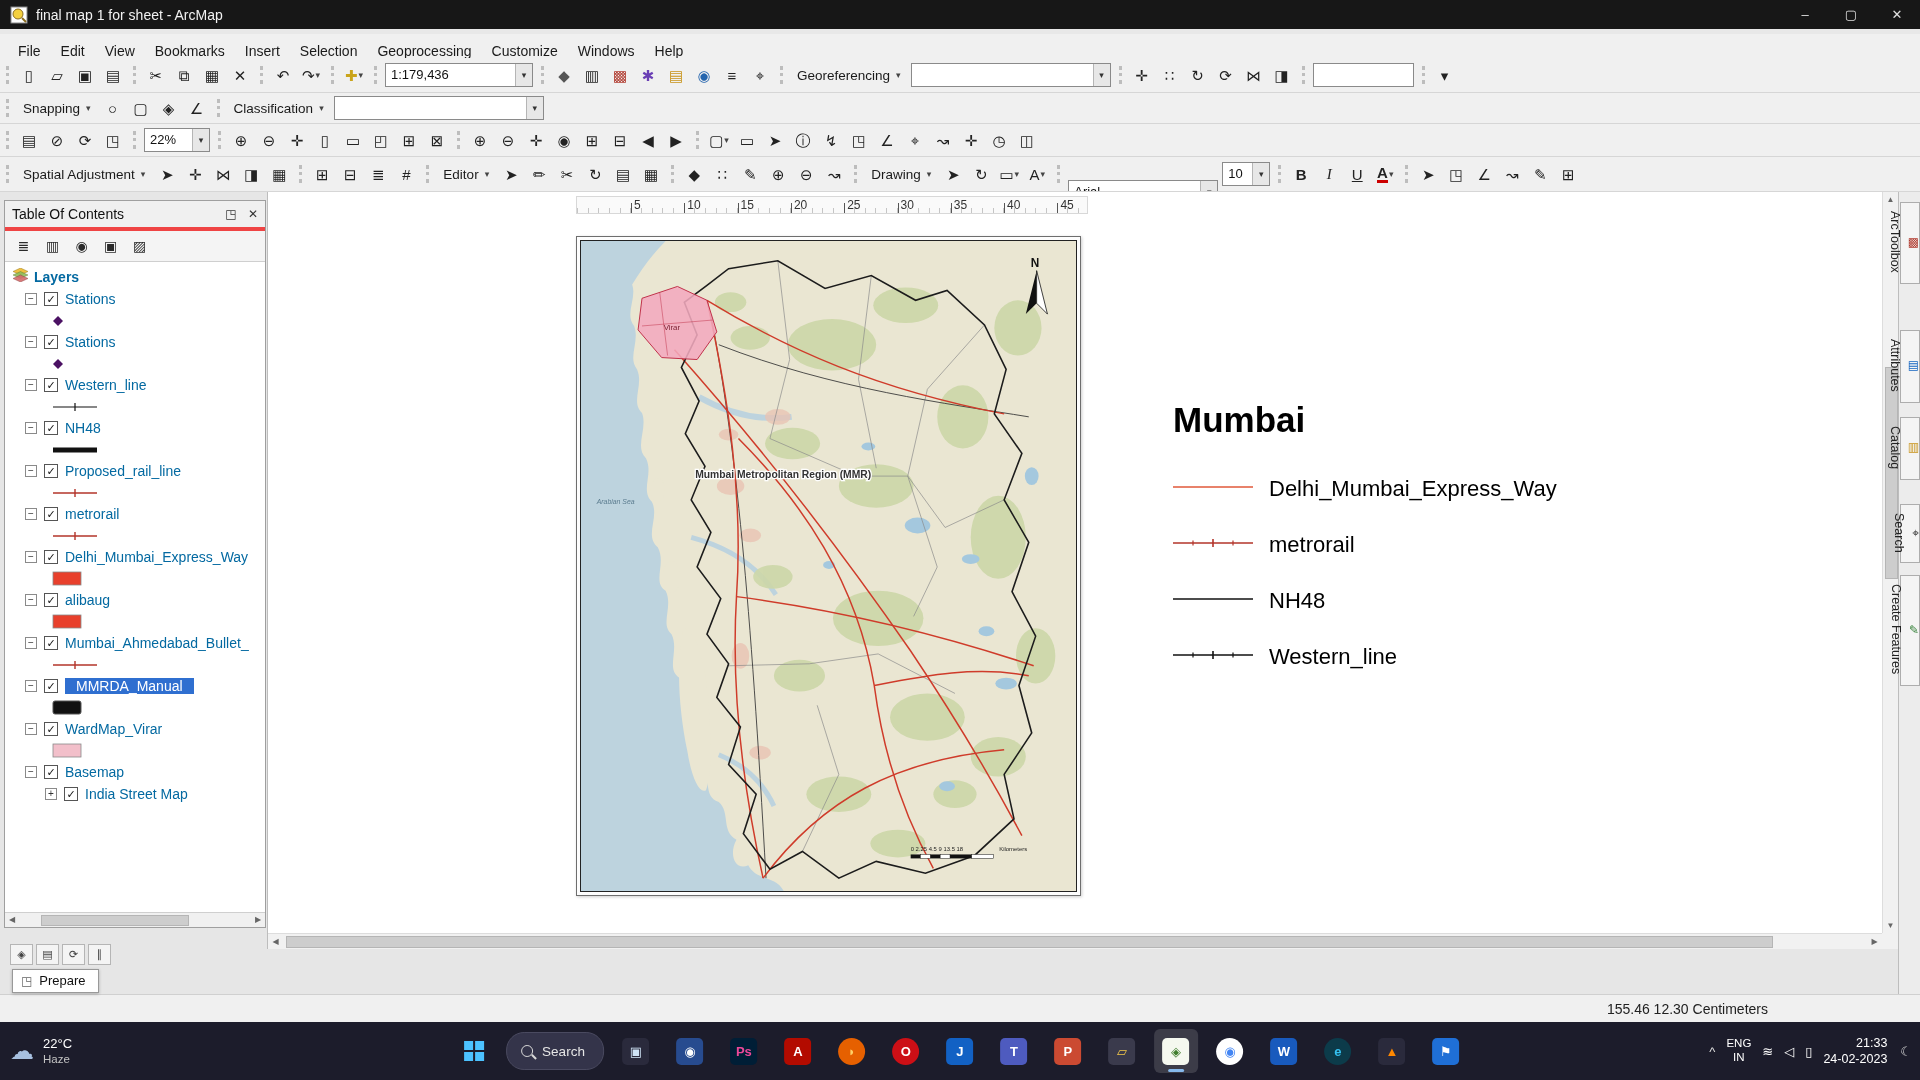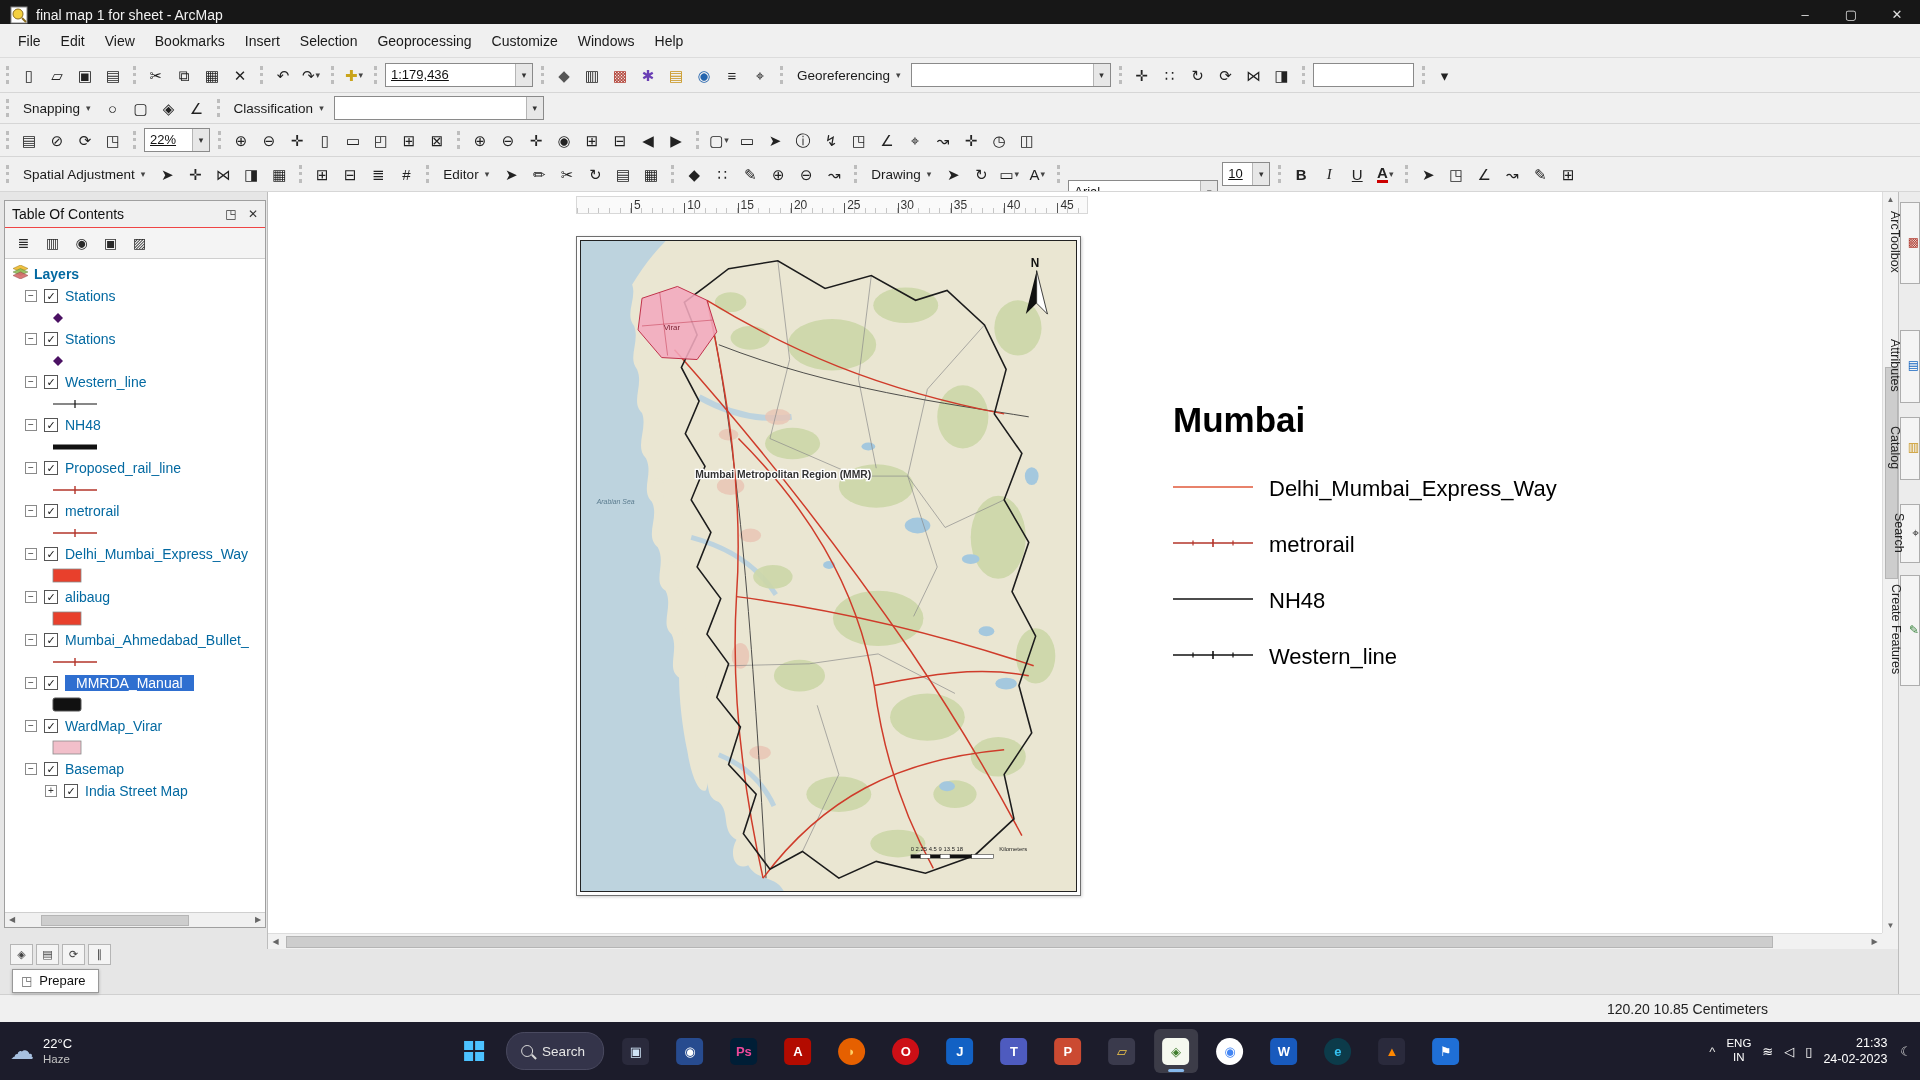--- a/index.html
+++ b/index.html
@@ -7,54 +7,54 @@
   #app{position:relative;width:1920px;height:1080px;}
 
   
   .titlebar{position:absolute;left:0;top:0;width:100%;height:29px;background:#171717;color:#fff;
     display:flex;align-items:center;}
   .title-icon{width:18px;height:18px;margin:0 8px 0 10px;flex:none;}
   .window-title{font-size:14px;color:#f2f2f2;flex:1;white-space:nowrap;}
   .win-btn{width:46px;height:29px;display:flex;align-items:center;justify-content:center;
     color:#e0e0e0;font-size:13px;}
   
-  .menubar{position:absolute;left:0;top:24px;width:100%;height:34px;background:#f0f0f0;
+  .menubar{position:absolute;left:0;top:34px;width:100%;height:34px;background:#f0f0f0;
     border-bottom:1px solid #dcdcdc;display:flex;align-items:center;padding-left:8px;box-sizing:border-box;}
   .menu-item{padding:4px 10px;font-size:14px;color:#1a1a1a;}
 
   
   .tbrow{position:absolute;left:0;width:100%;background:#f0f0f0;border-bottom:1px solid #d6d6d6;
     display:flex;align-items:center;padding-left:4px;box-sizing:border-box;overflow:hidden;}
   #tbrow1{top:58px;height:35px;} #tbrow2{top:93px;height:31px;}
   #tbrow3{top:124px;height:33px;} #tbrow4{top:157px;height:35px;}
   .tb-group{display:flex;align-items:center;margin-right:4px;}
   .tb-group::before{content:"";border-left:3px dotted #bdbdbd;height:18px;margin:0 6px 0 2px;}
   .tb-btn{width:26px;height:24px;display:flex;align-items:center;justify-content:center;
     border:1px solid transparent;border-radius:2px;position:relative;}
   .tb-glyph{font-size:15px;color:#222;line-height:1;}
   .tb-dd{font-size:9px;color:#444;margin-left:1px;}
   .tb-combo{display:flex;align-items:stretch;height:24px;background:#fff;border:1px solid #8a8a8a;
     box-sizing:border-box;margin:0 2px;}
-  .tb-combo-value{flex:1;font-size:13px;color:#111;padding:3px 8px 0 5px;white-space:nowrap;overflow:hidden;text-decoration:underline;}
+  .tb-combo-value{flex:1;font-size:13px;color:#111;padding:3px 8px 0 5px;white-space:nowrap;overflow:hidden;}
   .tb-combo-arrow{width:16px;background:#e7e7e7;border-left:1px solid #b5b5b5;display:flex;
     align-items:center;justify-content:center;font-size:9px;color:#333;}
   .tb-menubtn{display:flex;align-items:center;gap:5px;font-size:13.5px;color:#1a1a1a;
     padding:0 8px;height:24px;white-space:nowrap;}
   .tb-input{height:20px;border:1px solid #8a8a8a;font-size:13px;margin:0 2px;}
   .tb-btn .b{font-weight:bold;} .tb-btn .i{font-style:italic;font-family:"Liberation Serif",serif;}
   .tb-btn .u{text-decoration:underline;}
   .tb-btn .fontcolor{border-bottom:3px solid #c00;font-weight:bold;line-height:1.05;}
 
   
   .workarea{position:absolute;left:0;top:192px;width:100%;height:802px;background:#e6e6e6;}
 
   
   .toc-panel{position:absolute;left:4px;top:8px;width:262px;height:728px;background:#f0f0f0;
     border:1px solid #9f9f9f;display:flex;flex-direction:column;box-sizing:border-box;}
-  .toc-header{height:26px;display:flex;align-items:center;border-bottom:1px solid #ef4444;flex:none;}
+  .toc-header{height:26px;display:flex;align-items:center;border-bottom:4px solid #ef4444;flex:none;}
   .toc-title{flex:1;font-size:14px;color:#111;padding-left:7px;white-space:nowrap;}
   .toc-winbtn{width:20px;height:20px;display:flex;align-items:center;justify-content:center;
     font-size:12px;color:#333;margin-right:2px;}
   .toc-tools{height:30px;display:flex;align-items:center;gap:2px;padding-left:5px;
     border-bottom:1px solid #cfcfcf;flex:none;background:#f4f4f4;}
   .toc-tool-btn{width:25px;height:23px;display:flex;align-items:center;justify-content:center;
     font-size:14px;color:#2a2a2a;border:1px solid transparent;}
   .toc-tree{flex:1;background:#fff;padding-top:4px;overflow:hidden;}
   .toc-row{height:22px;display:flex;align-items:center;}
   .toc-row.root{padding-left:8px;gap:6px;font-weight:bold;}
@@ -971,21 +971,21 @@
         </div>
       </div>
   </div>
 
   <div class="prepare">
     <span class="glyph">◳</span>
     <span class="lbl">Prepare</span>
   </div>
 
   <div class="statusbar">
-    <span class="status-measure">120.20  10.85 Centimeters</span>
+    <span class="status-measure">155.46  12.30 Centimeters</span>
   </div>
 
   <div class="taskbar">
     <div class="weather">
       <span class="cloud">☁</span>
       <span class="col">
         <span class="temp">22°C</span>
         <span class="desc">Haze</span>
       </span>
     </div>

